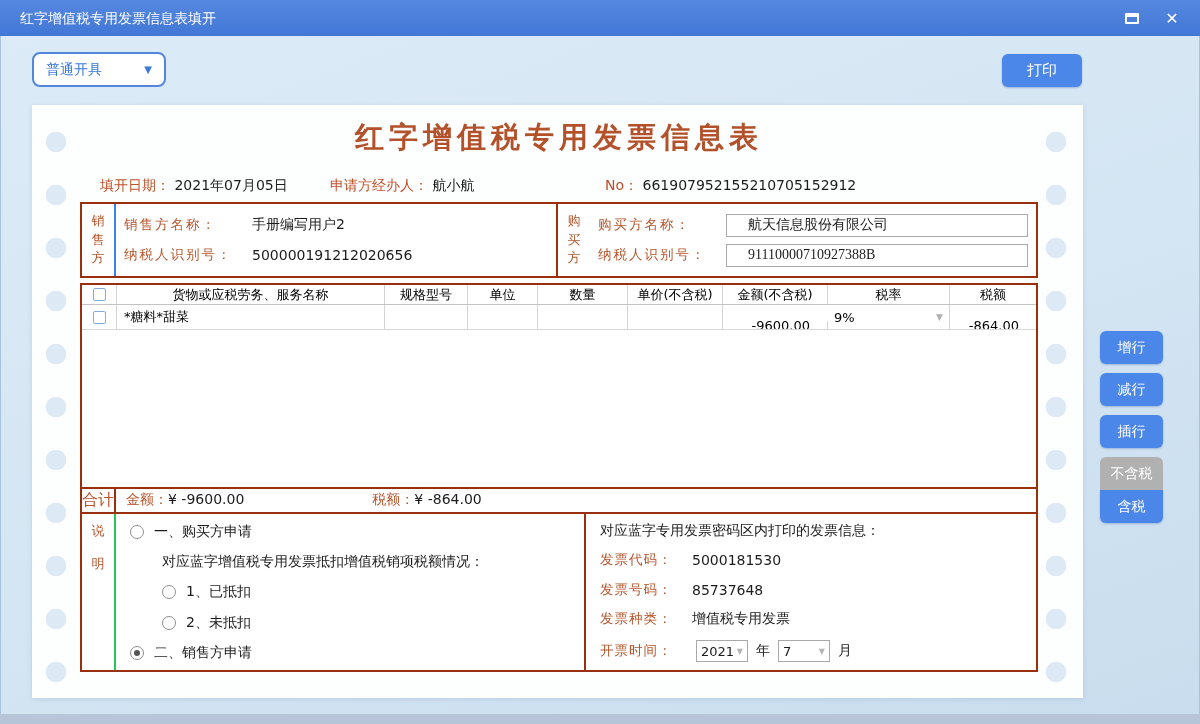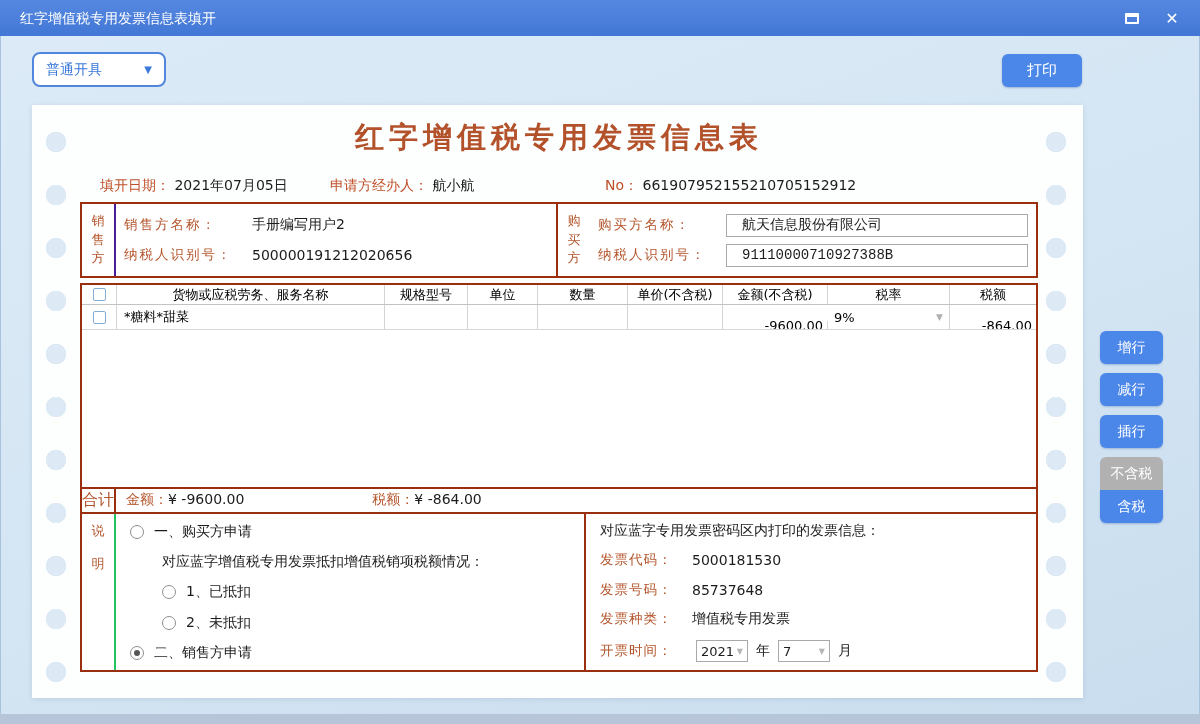--- a/index.html
+++ b/index.html
@@ -44,43 +44,43 @@
   .form-title { position:absolute; left:80px; top:118px; width:958px; text-align:center;
     font-family:"DejaVu Serif","Liberation Serif",serif; font-size:29px; font-weight:bold;
     color:#b2512a; letter-spacing:5px; }
   .head-row { position:absolute; top:177px; left:80px; width:958px; height:20px; font-size:14px; }
   .head-item { position:absolute; white-space:nowrap; }
   .head-label { color:#bf4f28; }
 
   
   .party-box { position:absolute; left:80px; top:202px; width:958px; height:76px;
     border:2px solid #9a2f0e; display:flex; background:#fff; }
-  .side-cell { width:34px; border-right:2px solid #4c1d95; display:flex; align-items:center; justify-content:center; }
+  .side-cell { width:34px; border-right:2px solid #3b82f6; display:flex; align-items:center; justify-content:center; }
   .side-cell.buyer { border-left:2px solid #9a2f0e; border-right:none; }
   .vtext { width:15px; word-break:break-all; line-height:1.45; font-size:13px; text-align:center; }
   .party-fields { flex:1; padding:6px 8px 6px 8px; display:flex; flex-direction:column; justify-content:space-around; }
   .party-seller { width:440px; flex:none; }
   .field-row { display:flex; align-items:center; height:24px; font-size:14px; }
   .f-label { letter-spacing:2px; font-size:13.5px; width:128px; flex:none; }
   .f-input { flex:1; height:23px; border:1px solid #a9a9a9; background:#fff; font-size:14px;
-    color:#1c1c1c; padding:0 15px; font-family:Liberation Mono, monospace; }
+    color:#1c1c1c; padding:0 21px; font-family:Liberation Serif, serif; }
 
   
   .main-box { position:absolute; left:80px; top:283px; width:958px; height:389px;
     border:2px solid #9a2f0e; background:#fff; display:flex; flex-direction:column; }
   .trow { display:flex; }
   .thead { height:20px; border-bottom:1px solid #c3c3c3; }
   .tc { border-right:1px solid #d4d4d4; font-size:13px; display:flex; align-items:center; justify-content:center; overflow:hidden; white-space:nowrap; }
   .tc:last-child { border-right:none; }
   .c-chk{width:35px;flex:none;} .c-name{width:268px;flex:none;} .c-spec{width:83px;flex:none;}
   .c-unit{width:70px;flex:none;} .c-qty{width:90px;flex:none;} .c-price{width:95px;flex:none;}
   .c-amt{width:105px;flex:none;} .c-rate{width:122px;flex:none;} .c-tax{flex:1;}
   .dataline { height:25px; border-bottom:1px solid #d8d8d8; font-size:13px; }
   .cell-left { justify-content:flex-start; padding-left:7px; }
-  .cell-right { justify-content:flex-end; padding-right:4px;margin-top:16px; }
+  .cell-right { justify-content:flex-end; padding-right:17px;margin-top:16px; }
   .checkbox { width:13px; height:13px; border:1px solid #85aed6; border-radius:2px; background:#fff; }
   .rate-cell { justify-content:flex-start; padding:0 6px; }
   .rate-caret { margin-left:auto; color:#b0b0b0; font-size:9px; }
   .tbody-fill { flex:1; }
 
   
   .totals-row { height:27px; border-top:2px solid #9a2f0e; border-bottom:2px solid #9a2f0e;
     display:flex; align-items:stretch; font-size:14px; }
   .totals-label { width:34px; flex:none; border-right:2px solid #9a2f0e; display:flex;
     align-items:center; justify-content:center; font-size:16px; }

